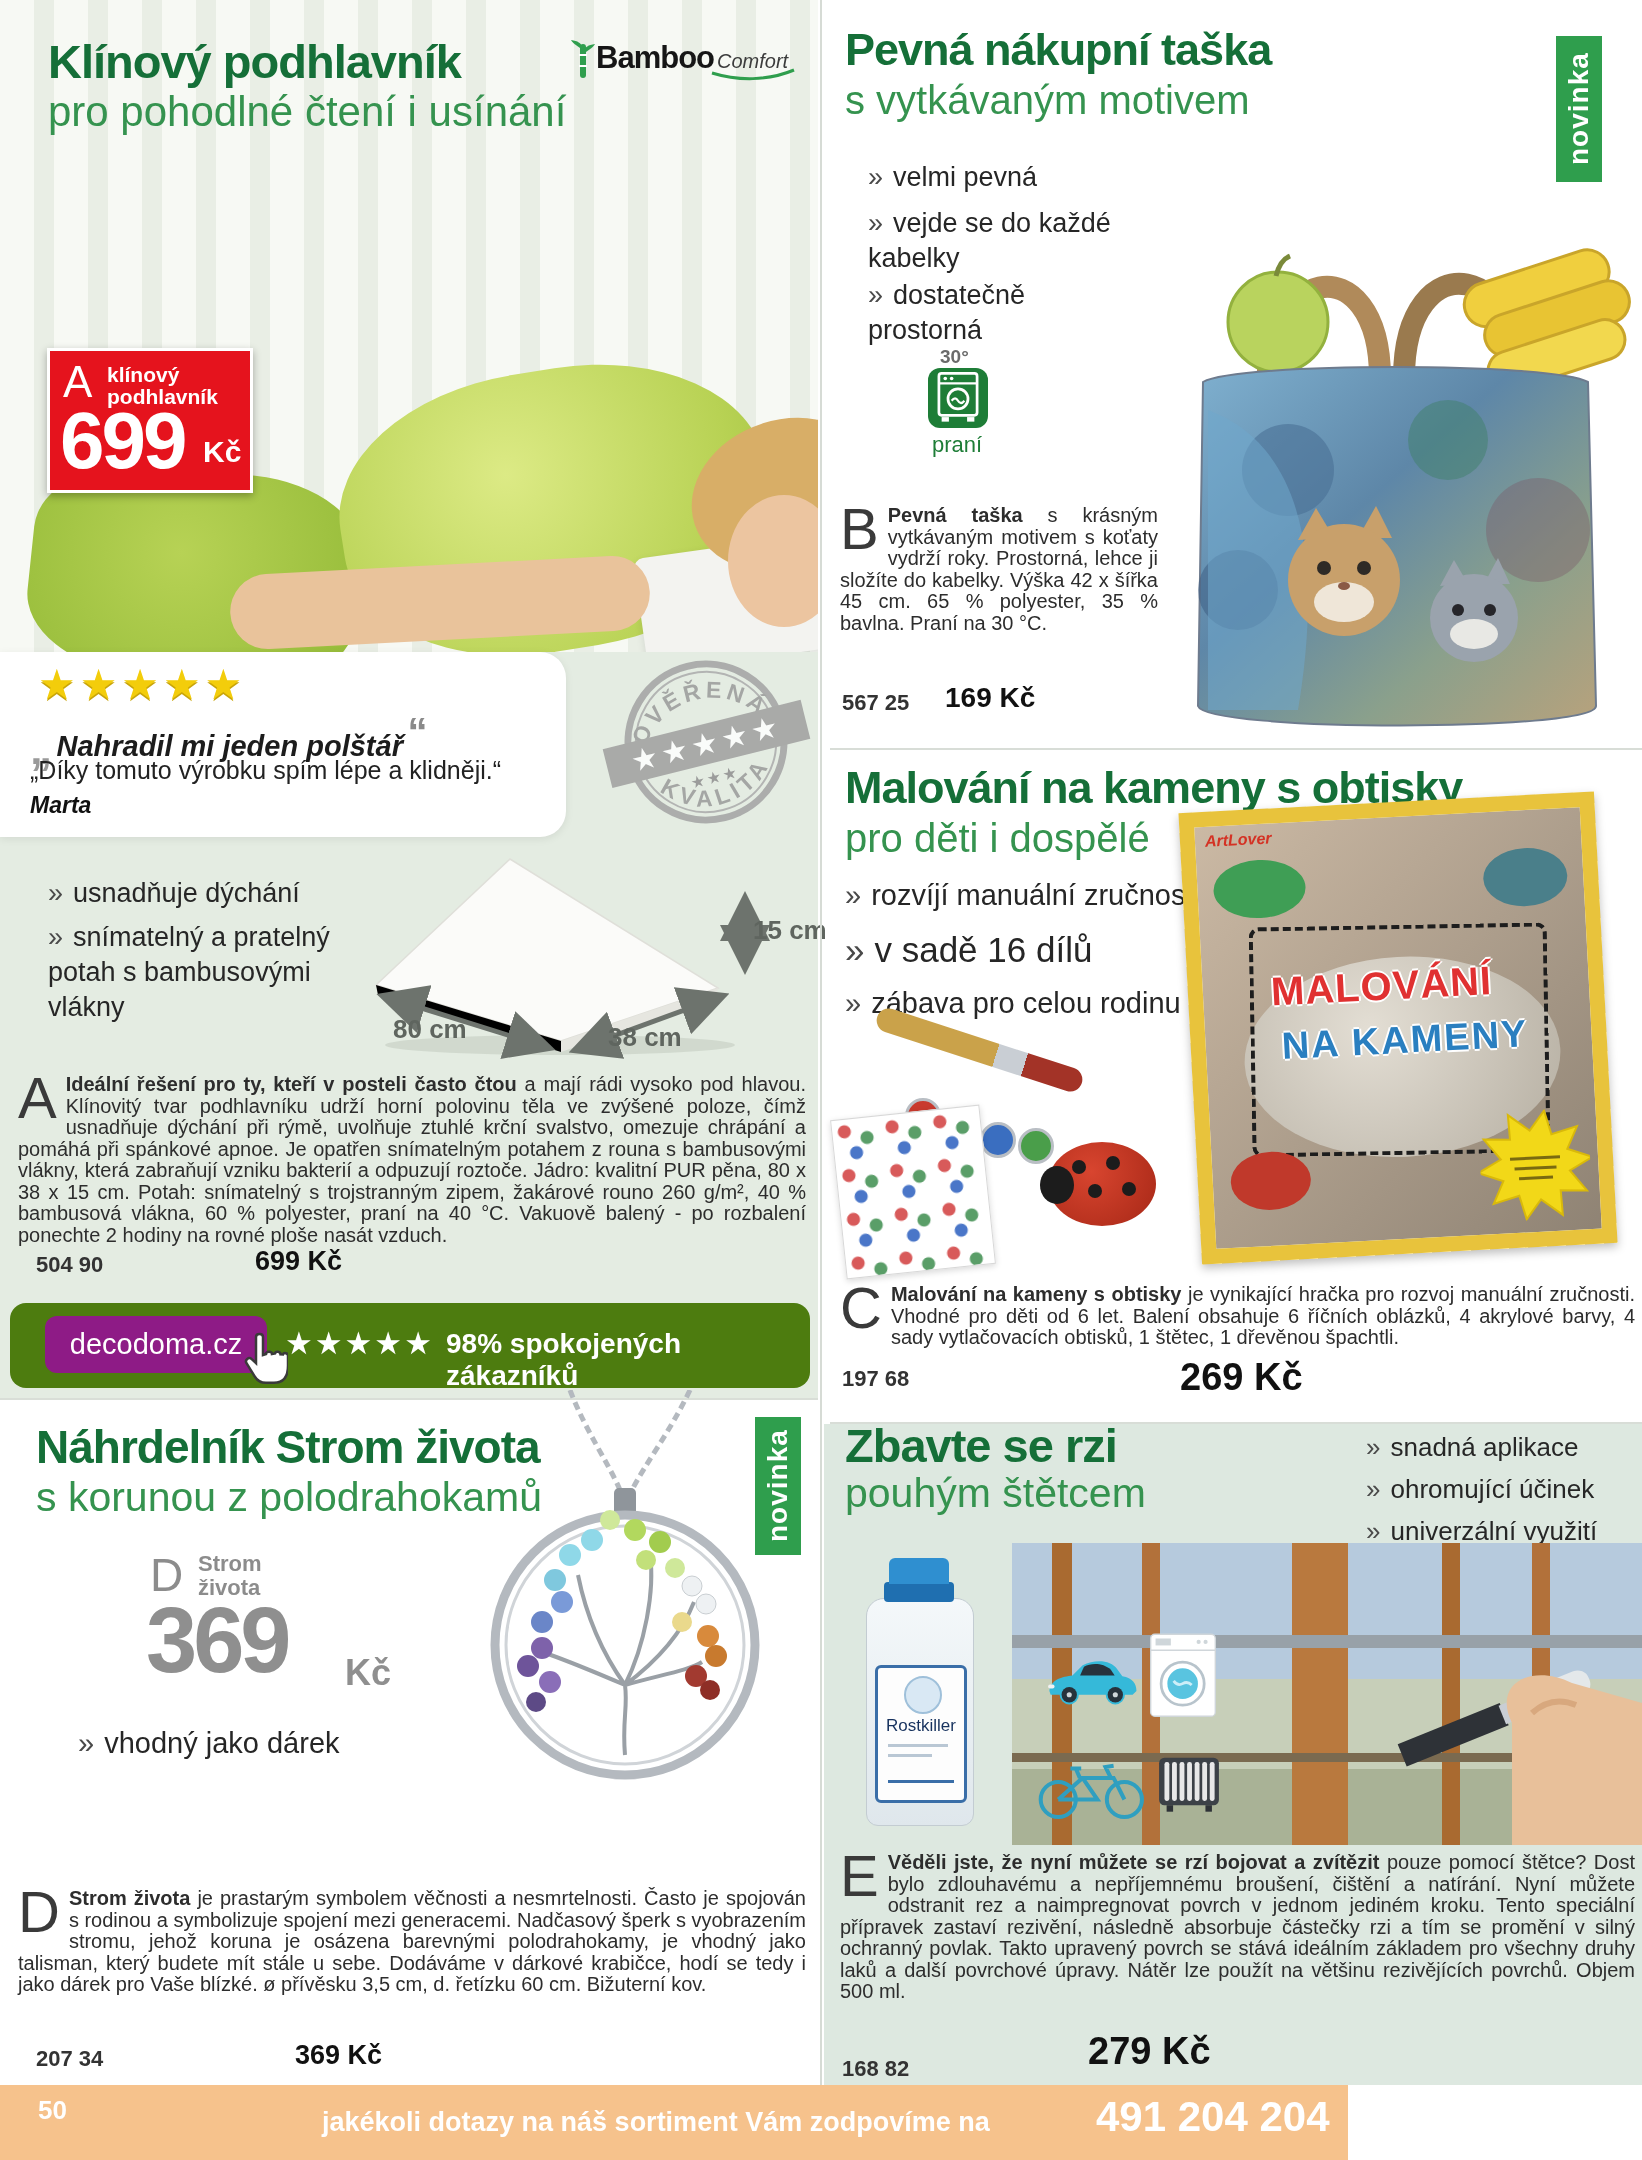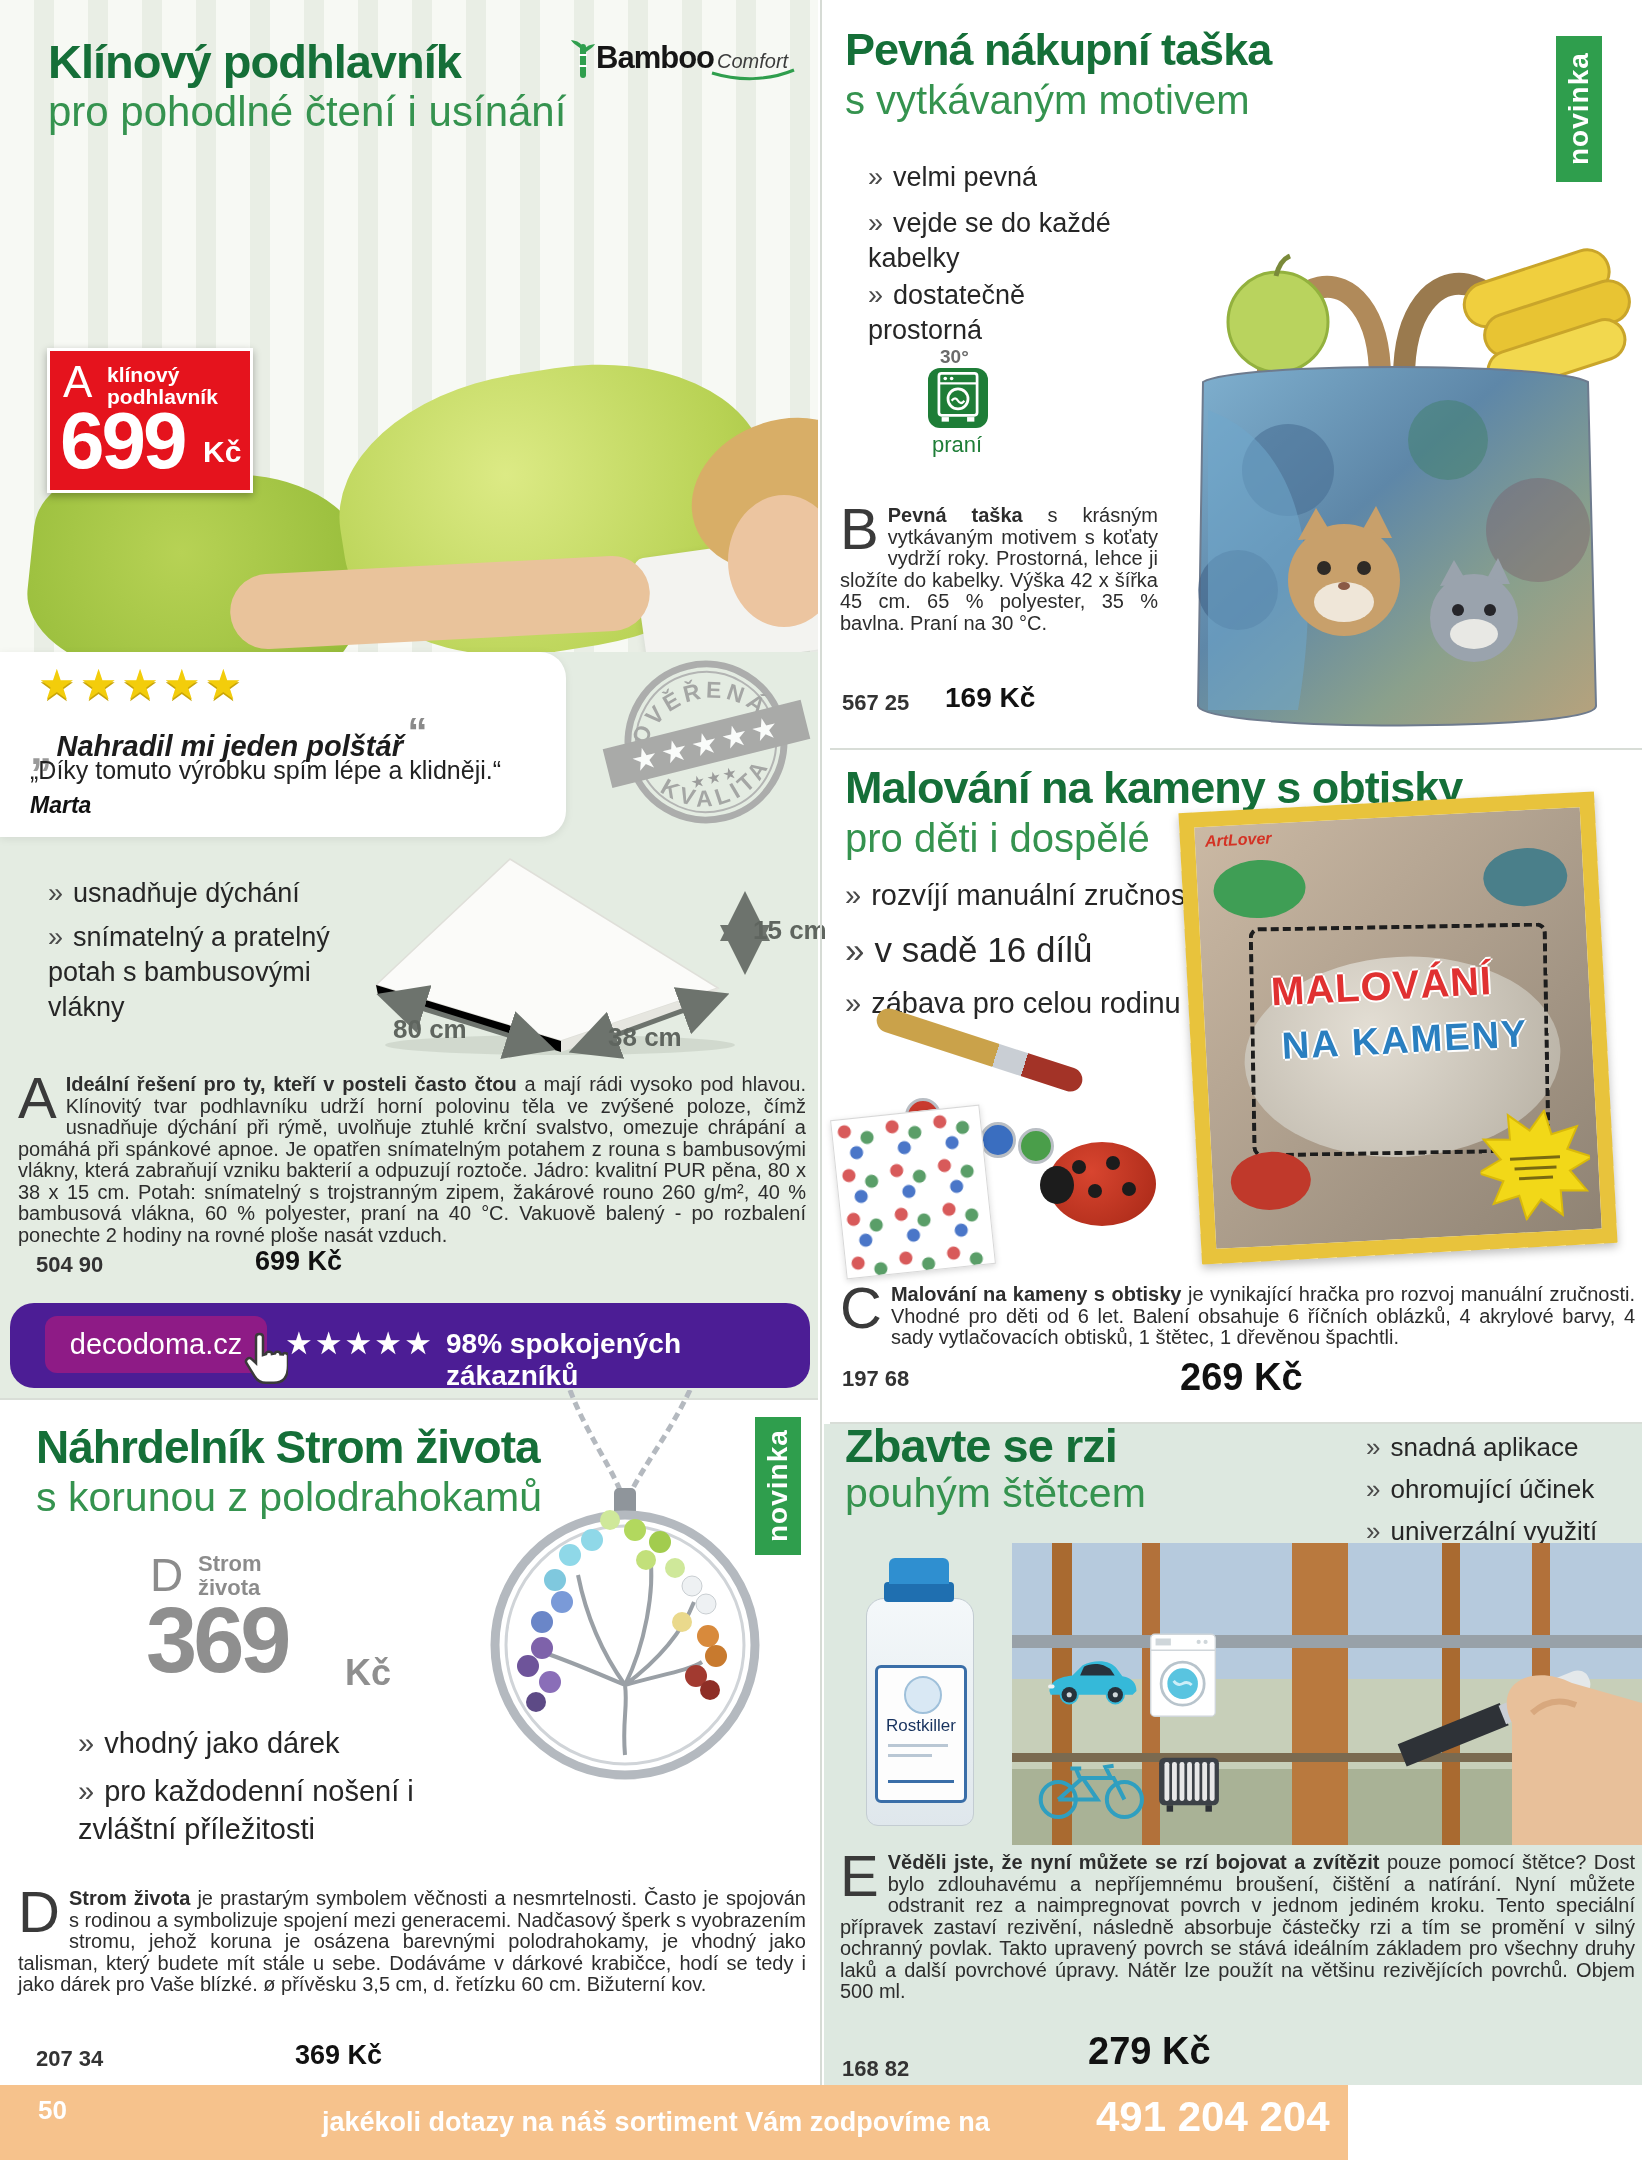--- a/index.html
+++ b/index.html
@@ -66,21 +66,21 @@
   .stamp{position:absolute;left:596px;top:652px;width:220px;height:180px;opacity:.85;}
 
   
   .dim-label{position:absolute;font-size:26px;font-weight:bold;color:#5f655f;}
 
   
   .codeA{left:36px;top:1252px;}
   .priceA{left:255px;top:1246px;}
 
   
-  .banner{position:absolute;left:10px;top:1303px;width:800px;height:85px;background:#4c1d95;border-radius:24px;}
+  .banner{position:absolute;left:10px;top:1303px;width:800px;height:85px;background:#4d7c0f;border-radius:16px;}
   .deco-btn{position:absolute;left:35px;top:13px;width:222px;height:57px;background:#8e1b86;border:none;
             border-radius:12px;color:#fff;font-size:29px;font-family:"Liberation Sans",sans-serif;cursor:pointer;}
   .banner-stars{position:absolute;left:275px;top:22px;font-size:31px;letter-spacing:2px;color:#fff;}
   .banner-text{position:absolute;left:436px;top:25px;font-size:28px;font-weight:bold;color:#fff;}
   .cursor-ic{position:absolute;left:226px;top:28px;z-index:5;}
 
   
   .neck-title{left:36px;top:1420px;font-size:46px;}
   .neck-sub{left:36px;top:1474px;font-size:41px;}
   .nov-left{left:755px;top:1417px;height:138px;}
@@ -307,23 +307,20 @@
         <circle cx="78" cy="276" r="11" fill="#6e549a"></circle>
         <circle cx="100" cy="292" r="11" fill="#8a6eb8"></circle>
       <circle cx="112" cy="212" r="11" fill="#7a9ad8"></circle>
         <circle cx="92" cy="232" r="11" fill="#6a86c8"></circle>
       <circle cx="86" cy="312" r="10" fill="#5d4a86"></circle>
     </g>
   </svg>
 
   <div class="bullet-item" style="left:78px;top:1726px;font-size:29px;">
     <span class="mk">»</span><span>vhodný jako dárek</span>
-  </div>
-  <div class="bullet-item" style="left:78px;top:1772px;width:380px;font-size:29px;line-height:38px;">
-    <span class="mk">»</span><span>pro každodenní nošení i zvláštní příležitosti</span>
   </div>
 
   <div class="para" style="left:18px;top:1888px;width:788px;">
     <span class="dropcap">D</span><b>Strom života</b><span> je prastarým symbolem věčnosti a nesmrtelnosti. Často je spojován s rodinou a symbolizuje spojení mezi generacemi. Nadčasový šperk s vyobrazením stromu, jehož koruna je osázena barevnými polodrahokamy, je vhodný jako talisman, který budete mít stále u sebe. Dodáváme v dárkové krabičce, hodí se tedy i jako dárek pro Vaše blízké. ø přívěsku 3,5 cm, d. řetízku 60 cm. Bižuterní kov.</span>
   </div>
   <div class="code codeD">207 34</div>
   <div class="price priceD">369 Kč</div>
 
   <div class="vdiv"></div>
   <div class="rust-bg"></div>

